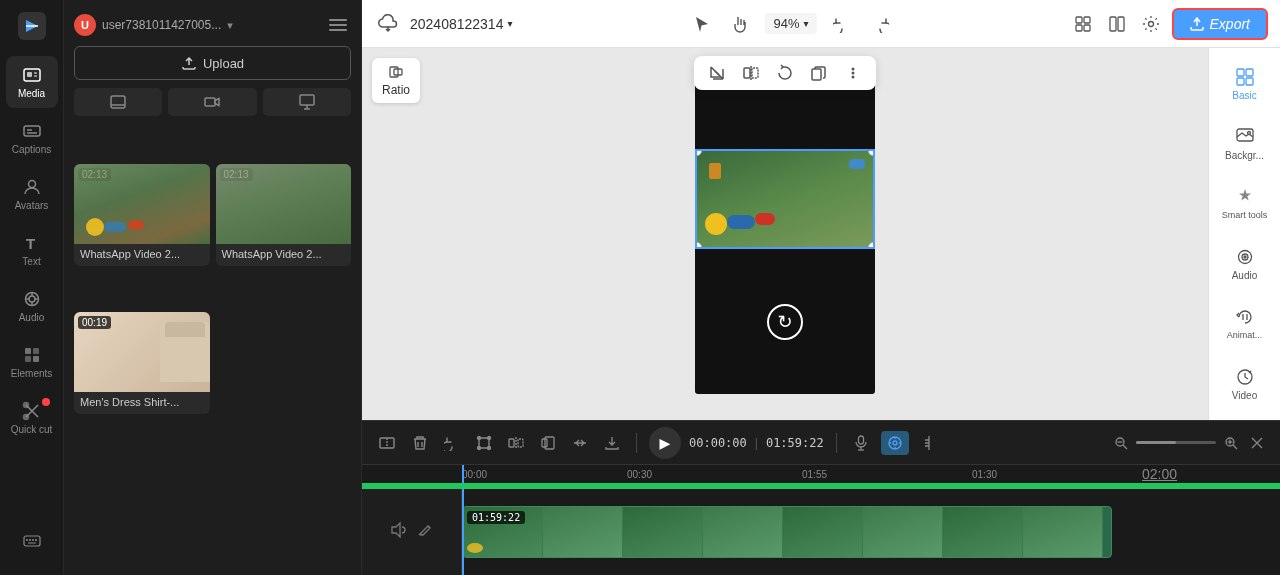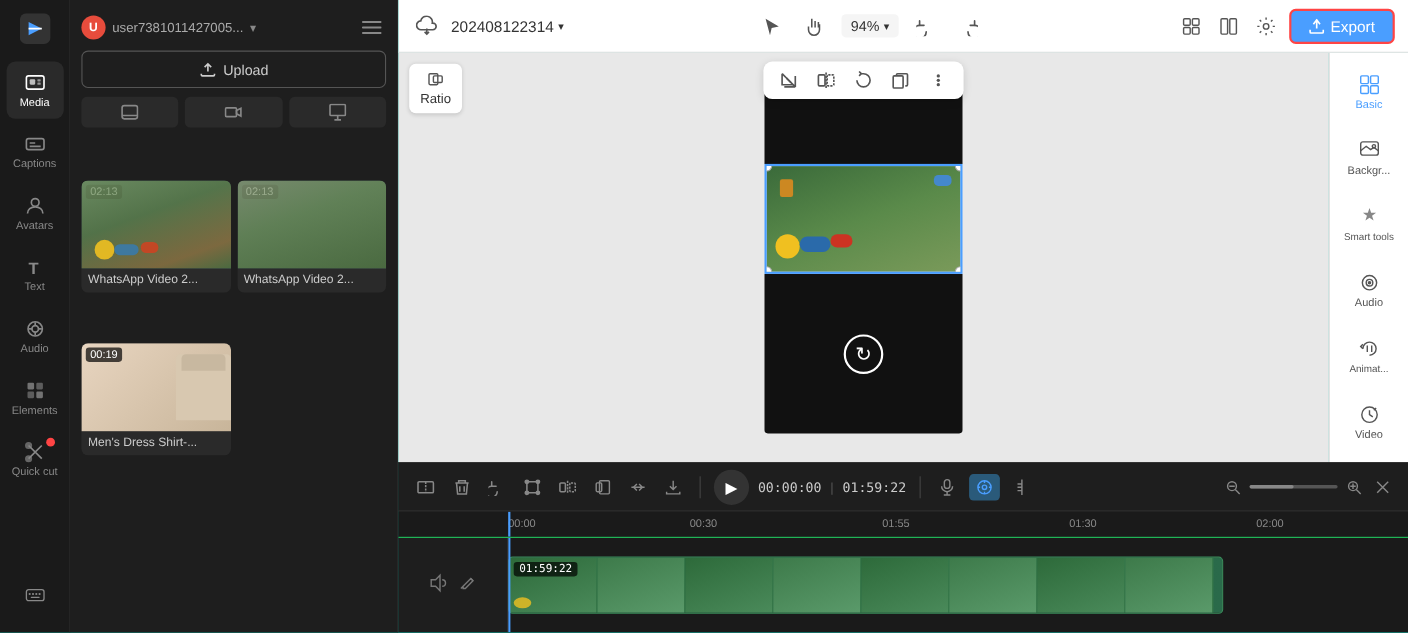--- a/index.html
+++ b/index.html
@@ -227,20 +227,21 @@
       color: #fff;
       border: 2px solid #ff4444;
       border-radius: 6px;
       padding: 6px 16px;
       font-size: 14px;
       font-weight: 500;
       cursor: pointer;
       display: flex;
       align-items: center;
       gap: 6px;
+      font-style: italic;
     }
 
     
     .canvas-area {
       flex: 1;
       display: flex;
       background: #e8e8e8;
       position: relative;
       overflow: hidden;
     }
@@ -897,26 +898,26 @@
         <button class="tl-btn">
           <svg width="14" height="14" viewBox="0 0 14 14" fill="none" stroke="currentColor" stroke-width="1.3">
             <path d="M2 2l10 10M12 2L2 12"></path>
           </svg>
         </button>
       </div>
     </div>
 
     <div style="flex:1;display:flex;flex-direction:column;position:relative;overflow:hidden;">
 
-      <div style="height:24px;background:#1a1a1a;display:flex;align-items:center;padding-left:100px;position:relative;border-bottom:1px solid #22c55e;overflow:hidden;">
+      <div style="height:24px;background:#1a1a1a;display:flex;align-items:center;padding-left:100px;position:relative;border-bottom:6px solid #22c55e;overflow:hidden;">
         <div style="position:absolute;left:100px;color:#888;font-size:10px;">00:00</div>
         <div style="position:absolute;left:265px;color:#888;font-size:10px;">00:30</div>
         <div style="position:absolute;left:440px;color:#888;font-size:10px;">01:55</div>
         <div style="position:absolute;left:610px;color:#888;font-size:10px;">01:30</div>
-        <div style="position:absolute;left:780px;color:#888;font-size:10px;">02:00</div>
+        <div style="position:absolute;left:780px;color:#888;font-size:14px;text-decoration:underline;">02:00</div>
 
         <div style="position:absolute;left:100px;top:0;width:2px;height:100%;background:#4a9eff;z-index:5;"></div>
       </div>
 
       <div style="flex:1;display:flex;position:relative;overflow:hidden;">
 
         <div class="track-controls">
           <button class="track-btn">
             <svg width="18" height="18" viewBox="0 0 18 18" fill="none" stroke="#777" stroke-width="1.3">
               <polygon points="2,6 6,6 10,2 10,16 6,12 2,12"></polygon>

